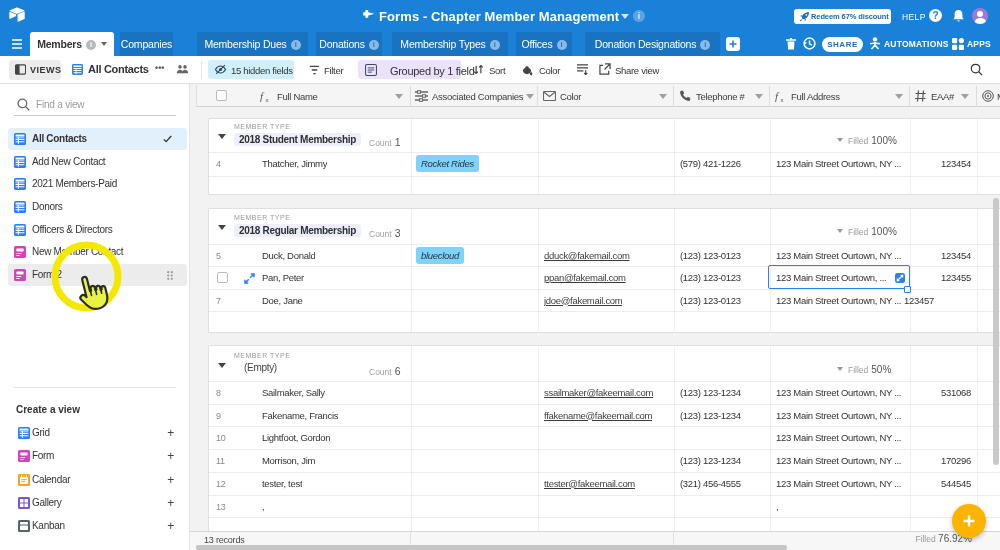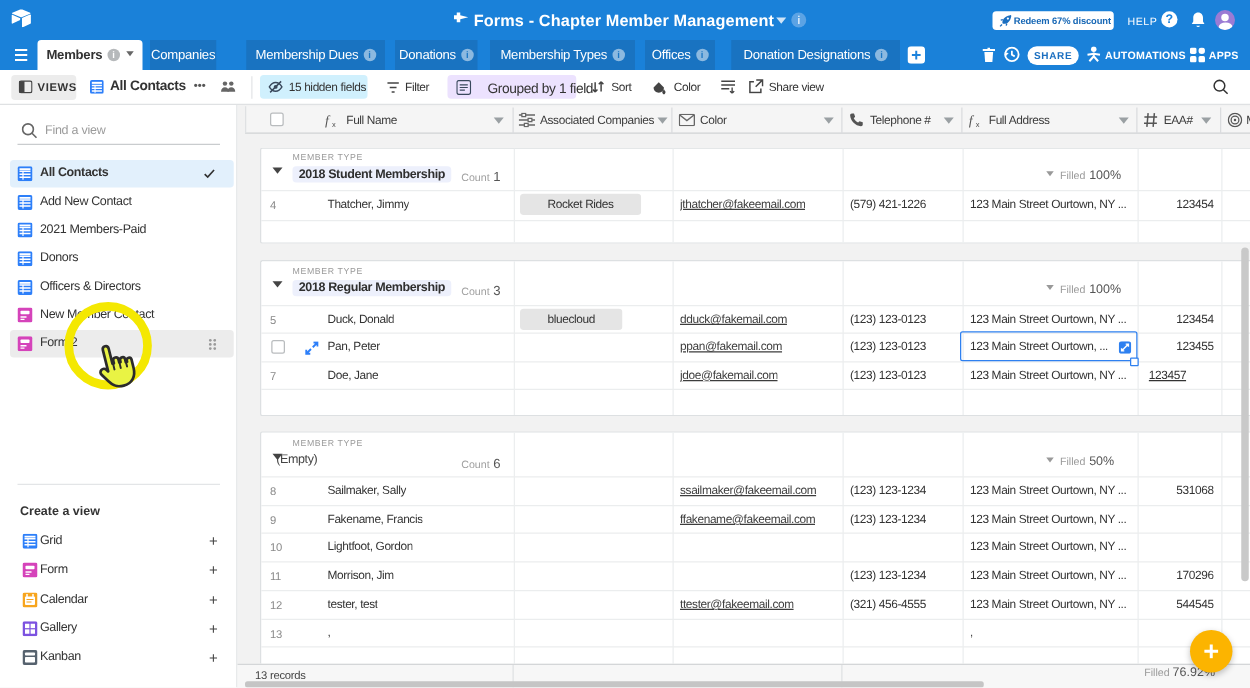--- a/index.html
+++ b/index.html
@@ -23,21 +23,21 @@
 #gridbg { left:190px; top:84px; width:810px; height:466px; background:#f2f2f2; }
 #ghead { position:absolute; left:196px; top:85px; width:804px; height:22px; background:#f5f5f5; border-bottom:1px solid #cfd2d4; border-left:1px solid #dfe1e3; }
 .hlabel { position:absolute; top:0; height:21px; line-height:21px; font-size:9.5px; letter-spacing:-0.3px; color:#3c3c3c; white-space:nowrap; }
 .vline { position:absolute; top:0; width:1px; height:21px; background:#dadcde; }
 .card { position:absolute; left:208px; width:916px; background:#fff; border:1px solid #dde0e2; border-right:none; border-radius:2px 0 0 2px; }
 .cvline { position:absolute; top:0; bottom:0; width:1px; background:#eceeef; }
 .row { position:absolute; left:0; width:792px; height:23px; border-top:1px solid #ebedee; font-size:9.5px; letter-spacing:-0.3px; color:#333; }
 .rnum { position:absolute; left:7px; top:0; width:30px; text-align:left; font-size:9px; color:#8a8a8a; line-height:22px; }
 .cell { position:absolute; top:0; height:22px; line-height:22px; white-space:nowrap; overflow:hidden; }
 .em { text-decoration:underline; color:#3d3d3d; }
-.chip { display:inline-block; background:#e5e5e5; border-radius:3px; padding:0 22px; height:17px; line-height:17px; margin-top:2px; font-size:9.5px; color:#333; }
+.chip { display:inline-block; background:#7dd3fc; border-radius:3px; padding:0 5px; height:17px; line-height:17px; margin-top:2px; font-size:9.5px; color:#333;font-style:italic; }
 .gmt { position:absolute; left:25px; font-size:7px; letter-spacing:0.5px; color:#9a9a9a; }
 .gval { position:absolute; left:25px; font-size:10px; letter-spacing:-0.3px; font-weight:bold; color:#2f2f2f; background:#edf0fc; border-radius:3px; padding:1px 5px; }
 .gcount { position:absolute; font-size:8.5px; color:#a0a0a0; }
 .gcount b { font-size:10.5px; color:#555; font-weight:normal; margin-left:3px; }
 .filled { position:absolute; font-size:8.5px; color:#9a9a9a; }
 .filled b { font-size:10px; color:#555; font-weight:normal; margin-left:3px; }
 .tri { position:absolute; width:0; height:0; border-left:4px solid transparent; border-right:4px solid transparent; border-top:5.5px solid #444; }
 #botbar { position:absolute; left:190px; top:531px; width:810px; height:19px; background:#f7f7f7; border-top:1px solid #d4d6d8; font-size:11px; color:#444; }
 .cbox { position:absolute; width:11px; height:11px; border:1px solid #b9bcbe; border-radius:2px; background:#fff; }
 .caret { position:absolute; width:0; height:0; border-left:4px solid transparent; border-right:4px solid transparent; border-top:5px solid #9aa0a3; }
@@ -372,21 +372,20 @@
     <div class="cvline" style="left:768px;"></div>
   <div class="tri" style="left:9px;top:15px;"></div>
   <div class="gmt" style="top:4px;">MEMBER TYPE</div>
   <div class="gval" style="top:14px;">2018 Student Membership</div>
   <div class="gcount" style="left:160px;top:17px;">Count<b>1</b></div>
   <div class="filled" style="left:628px;top:16px;width:134px;"><span style="display:inline-block;width:0;height:0;border-left:3.5px solid transparent;border-right:3.5px solid transparent;border-top:4.5px solid #999;margin-right:5px;vertical-align:2px;"></span>Filled<b>100%</b></div>
   <div class="row" style="top:33px;">
     <div class="rnum">4</div>
     <div class="cell" style="left:53px;">Thatcher, Jimmy</div>
     <div class="cell" style="left:207px;"><span class="chip">Rocket Rides</span></div>
-    <div class="cell em" style="left:335px;">jthatcher@fakeemail.com</div>
     <div class="cell" style="left:471px;">(579) 421-1226</div>
     <div class="cell" style="left:567px;">123 Main Street Ourtown, NY ...</div>
     <div class="cell" style="left:701px;width:61px;text-align:right;">123454</div>
   </div>
   <div class="row" style="top:56.5px;"></div>
 </div>
 
 <div class="card" style="top:208px;height:125px;">
   <div class="cvline" style="left:202px;"></div>
     <div class="cvline" style="left:329px;"></div>
@@ -418,35 +417,35 @@
     <div class="cell" style="left:471px;">(123) 123-0123</div>
     <div class="cell" style="left:567px;">123 Main Street Ourtown, ...</div>
     <div class="cell" style="left:701px;width:61px;text-align:right;">123455</div>
   </div>
   <div class="row" style="top:79.5px;">
     <div class="rnum">7</div>
     <div class="cell" style="left:53px;">Doe, Jane</div>
     <div class="cell em" style="left:335px;">jdoe@fakemail.com</div>
     <div class="cell" style="left:471px;">(123) 123-0123</div>
     <div class="cell" style="left:567px;">123 Main Street Ourtown, NY ...</div>
-    <div class="cell" style="left:679px;width:61px;text-align:right;text-decoration:underline;">123457</div>
+    <div class="cell" style="left:695px;width:61px;">123457</div>
   </div>
   <div class="row" style="top:102px;"></div>
 </div>
 
 <div class="card" style="top:345px;height:186px;border-bottom:none;border-radius:2px 0 0 0;">
   <div class="cvline" style="left:202px;"></div>
     <div class="cvline" style="left:329px;"></div>
     <div class="cvline" style="left:465px;"></div>
     <div class="cvline" style="left:561px;"></div>
     <div class="cvline" style="left:701px;"></div>
     <div class="cvline" style="left:768px;"></div>
   <div class="tri" style="left:9px;top:17px;"></div>
   <div class="gmt" style="top:6px;">MEMBER TYPE</div>
-  <div class="abs" style="left:12px;top:16px;font-size:10px;letter-spacing:-0.3px;color:#444;">(Empty)</div>
+  <div class="abs" style="left:35px;top:16px;font-size:10px;letter-spacing:-0.3px;color:#444;">(Empty)</div>
   <div class="gcount" style="left:160px;top:19px;">Count<b>6</b></div>
   <div class="filled" style="left:628px;top:18px;width:134px;"><span style="display:inline-block;width:0;height:0;border-left:3.5px solid transparent;border-right:3.5px solid transparent;border-top:4.5px solid #999;margin-right:5px;vertical-align:2px;"></span>Filled<b>50%</b></div>
   <div class="row" style="top:35px;">
     <div class="rnum">8</div>
     <div class="cell" style="left:53px;">Sailmaker, Sally</div>
     <div class="cell em" style="left:335px;">ssailmaker@fakeemail.com</div>
     <div class="cell" style="left:471px;">(123) 123-1234</div>
     <div class="cell" style="left:567px;">123 Main Street Ourtown, NY ...</div>
     <div class="cell" style="left:701px;width:61px;text-align:right;">531068</div>
   </div>

